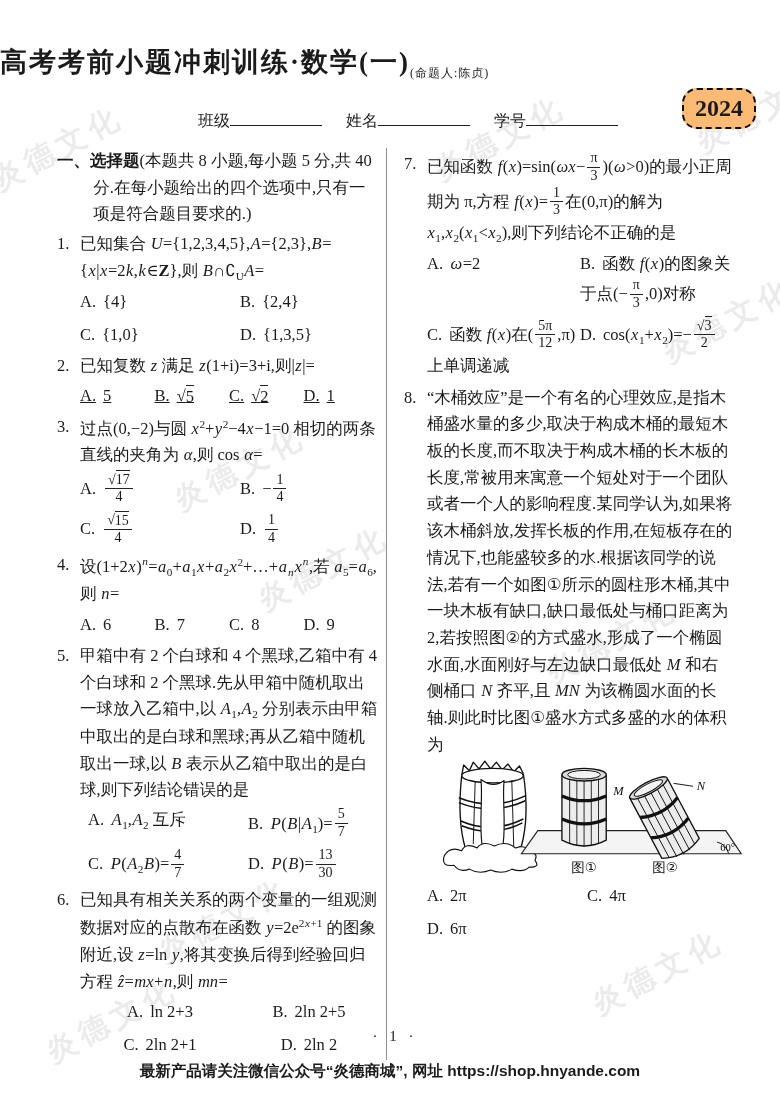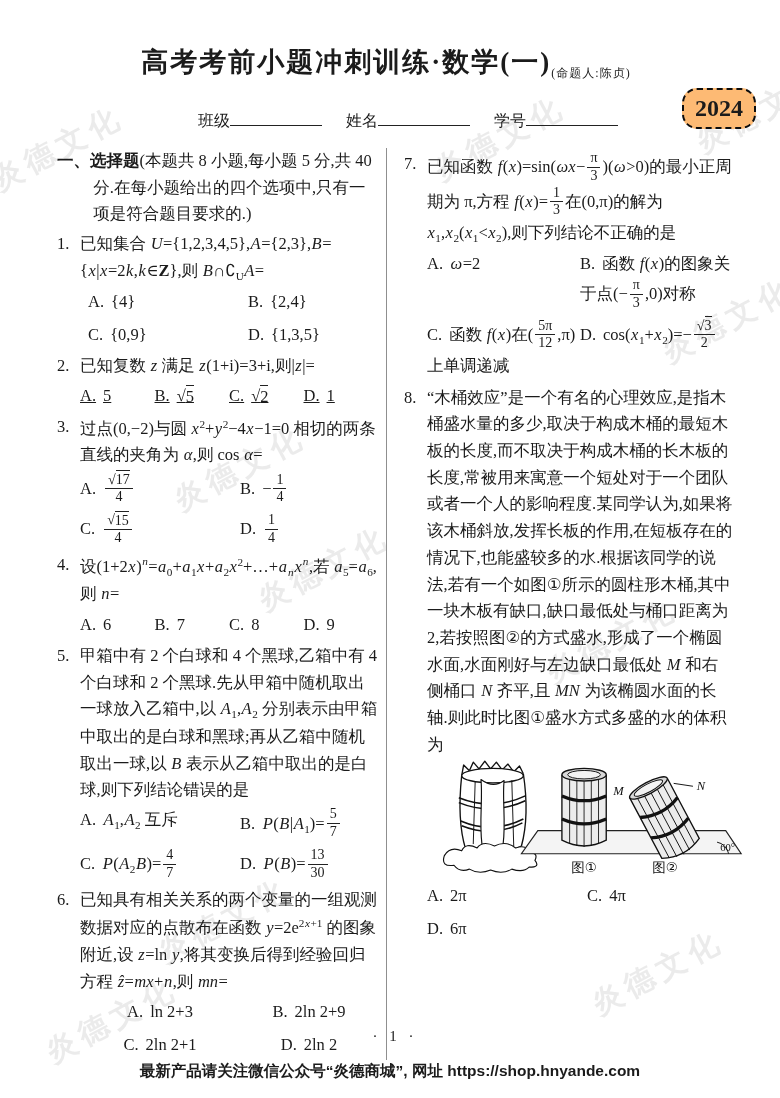--- a/index.html
+++ b/index.html
@@ -2,21 +2,21 @@
 <html><head>
 <meta charset="utf-8">
 <style>
   html,body{margin:0;padding:0;background:#fff;}
   .page{position:relative;width:780px;height:1098px;background:#ffffff;overflow:hidden;
         font-family:"Liberation Serif","DejaVu Serif","DejaVu Sans",serif;color:#1b1b1b;}
   
   .wm{position:absolute;font-size:30px;font-weight:bold;letter-spacing:6px;white-space:nowrap;
       color:rgba(70,70,70,0.11);transform:rotate(-28deg);pointer-events:none;z-index:0;}
   
-  .hdr{position:absolute;top:44px;left:0;right:8px;text-align:center;z-index:2;}
+  .hdr{position:absolute;top:44px;left:0;right:8px;text-align:left;z-index:2;}
   .hdr .title{display:inline;font-size:27px;font-weight:bold;letter-spacing:2px;margin:0;}
   .hdr .sub{font-size:12px;position:relative;top:6px;letter-spacing:1px;}
   .fields{position:absolute;top:110px;left:198px;display:flex;gap:24px;font-size:16px;z-index:2;text-align:right;}
   .field{white-space:nowrap;}
   .field .line{display:inline-block;width:92px;border-bottom:1.2px solid #222;height:15px;vertical-align:baseline;}
   .badge{position:absolute;top:88px;right:24px;border:2.5px dashed #0d0d0d;border-radius:15px;
          padding:5px 11px;font-weight:bold;font-size:24px;z-index:2;background:#fdba74;}
   
   .columns{position:absolute;top:148px;left:57px;width:676px;display:flex;align-items:stretch;z-index:1;}
   .colL{width:330px;padding-right:8px;box-sizing:border-box;border-right:1px solid #8f8f8f;min-height:884px;}
@@ -73,24 +73,24 @@
   <div class="badge">2024</div>
 
   <div class="columns">
     <div class="colL">
       <div class="sec"><b>一、选择题</b><span>(本题共 8 小题,每小题 5 分,共 40 分.在每小题给出的四个选项中,只有一项是符合题目要求的.)</span></div>
       <div id="col-left-questions">
           <div class="q">
     <span class="qnum">1.</span>
     <span class="qbody">
       <span>已知集合 <i>U</i>={1,2,3,4,5},<i>A</i>={2,3},<i>B</i>={<i>x</i>|<i>x</i>=2<i>k</i>,<i>k</i>∈<b>Z</b>},则 <i>B</i>∩∁<sub>U</sub><i>A</i>=</span>
-      <span class="opts" style="grid-template-columns: 160px 1fr; margin-left: 8px;">
+      <span class="opts" style="grid-template-columns: 160px 1fr;">
                 <span class="opt"><span class="olabel">A.</span><span class="otext">{4}</span></span>
                 <span class="opt"><span class="olabel">B.</span><span class="otext">{2,4}</span></span>
-                <span class="opt"><span class="olabel">C.</span><span class="otext">{0,9}</span></span>
+                <span class="opt"><span class="olabel">C.</span><span class="otext">{1,0}</span></span>
                 <span class="opt"><span class="olabel">D.</span><span class="otext">{1,3,5}</span></span>
               </span>
     </span>
   </div>
           <div class="q">
     <span class="qnum">2.</span>
     <span class="qbody">
       <span>已知复数 <i>z</i> 满足 <i>z</i>(1+i)=3+i,则|<i>z</i>|=</span>
       <span class="opts" style="grid-template-columns: repeat(4, 1fr); text-decoration: underline;">
                 <span class="opt"><span class="olabel">A.</span><span class="otext">5</span></span>
@@ -133,21 +133,21 @@
                 <span class="opt"><span class="olabel">B.</span><span class="otext">7</span></span>
                 <span class="opt"><span class="olabel">C.</span><span class="otext">8</span></span>
                 <span class="opt"><span class="olabel">D.</span><span class="otext">9</span></span>
               </span>
     </span>
   </div>
           <div class="q">
     <span class="qnum">5.</span>
     <span class="qbody">
       <span>甲箱中有 2 个白球和 4 个黑球,乙箱中有 4 个白球和 2 个黑球.先从甲箱中随机取出一球放入乙箱中,以 <i>A</i><sub>1</sub>,<i>A</i><sub>2</sub> 分别表示由甲箱中取出的是白球和黑球;再从乙箱中随机取出一球,以 <i>B</i> 表示从乙箱中取出的是白球,则下列结论错误的是</span>
-      <span class="opts" style="grid-template-columns: 160px 1fr;">
+      <span class="opts" style="grid-template-columns: 160px 1fr; margin-left: 8px;">
                 <span class="opt"><span class="olabel">A.</span><span class="otext"><i>A</i><sub>1</sub>,<i>A</i><sub>2</sub> 互斥</span></span>
                 <span class="opt"><span class="olabel">B.</span><span class="otext"><i>P</i>(<i>B</i>|<i>A</i><sub>1</sub>)=<span class="frac">
                       <span class="fn">5</span>
                       <span class="fd">7</span>
                     </span></span></span>
                 <span class="opt"><span class="olabel">C.</span><span class="otext"><i>P</i>(<i>A</i><sub>2</sub><i>B</i>)=<span class="frac">
                       <span class="fn">4</span>
                       <span class="fd">7</span>
                     </span></span></span>
                 <span class="opt"><span class="olabel">D.</span><span class="otext"><i>P</i>(<i>B</i>)=<span class="frac">
@@ -156,21 +156,21 @@
                     </span></span></span>
               </span>
     </span>
   </div>
           <div class="q">
     <span class="qnum">6.</span>
     <span class="qbody">
       <span>已知具有相关关系的两个变量的一组观测数据对应的点散布在函数 <i>y</i>=2e<sup>2<i>x</i>+1</sup> 的图象附近,设 <i>z</i>=ln <i>y</i>,将其变换后得到经验回归方程 <i>ẑ</i>=<i>mx</i>+<i>n</i>,则 <i>mn</i>=</span>
       <span class="opts" style="grid-template-columns: 160px 1fr; text-align: center;">
                 <span class="opt"><span class="olabel">A.</span><span class="otext">ln 2+3</span></span>
-                <span class="opt"><span class="olabel">B.</span><span class="otext">2ln 2+9</span></span>
+                <span class="opt"><span class="olabel">B.</span><span class="otext">2ln 2+5</span></span>
                 <span class="opt"><span class="olabel">C.</span><span class="otext">2ln 2+1</span></span>
                 <span class="opt"><span class="olabel">D.</span><span class="otext">2ln 2</span></span>
               </span>
     </span>
   </div>
         </div>
     </div>
     <div class="colR">
       <div id="col-right-questions">
           <div class="q">

